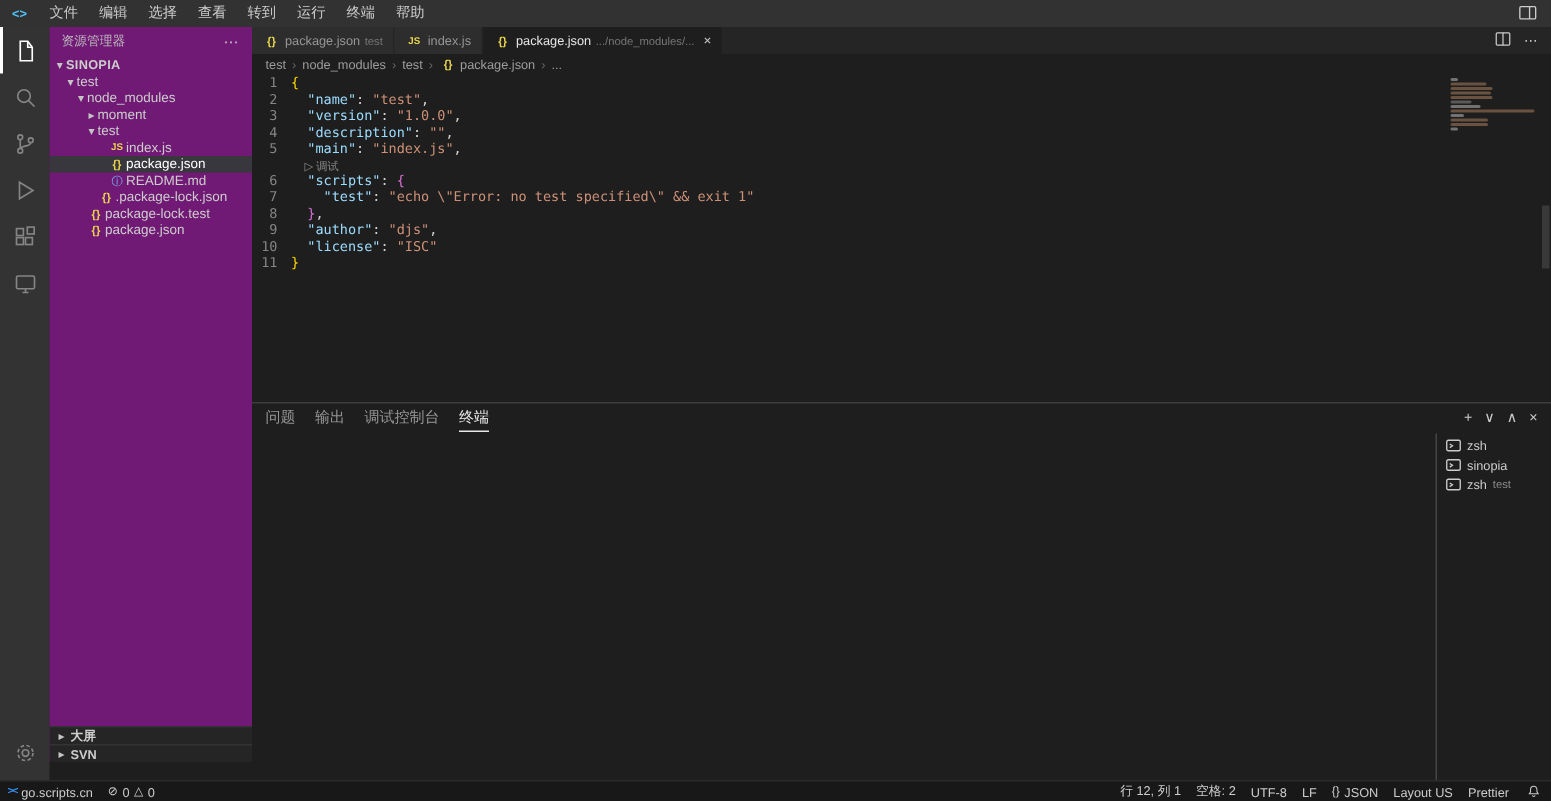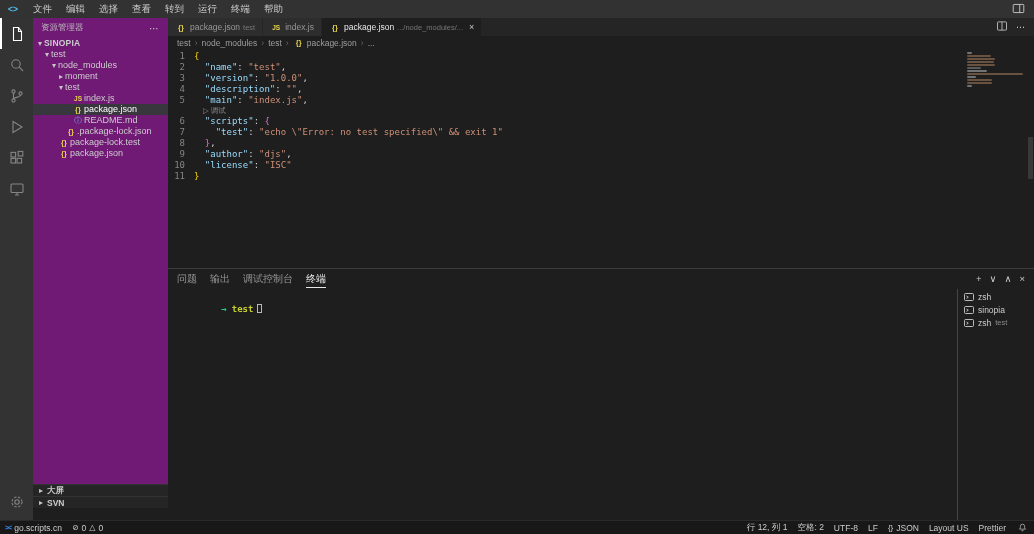--- a/index.html
+++ b/index.html
@@ -334,23 +334,20 @@
             <div class="ptab">调试控制台</div>
             <div class="ptab active">终端</div>
           </div>
         <div class="panel-actions">
           <span>+</span>
           <span>∨</span>
           <span>∧</span>
           <span>×</span>
         </div>
       </div>
-      <div class="term">
-        <span class="prompt">→</span><span class="dir">test</span><span class="tcursor"></span>
-      </div>
       <div class="term-list" id="term-list">
           <div class="tl-row">
             <span><svg width="10" height="10" viewBox="0 0 10 10">
                 <rect x="0.5" y="1.5" width="9" height="7" rx="1" fill="none" stroke="#cccccc" stroke-width="0.9"></rect>
                 <path d="M2.5 4l1.8 1.2L2.5 6.4" fill="none" stroke="#cccccc" stroke-width="0.9"></path>
               </svg></span>
             <span>zsh</span>
           </div>
           <div class="tl-row">
             <span><svg width="10" height="10" viewBox="0 0 10 10">

